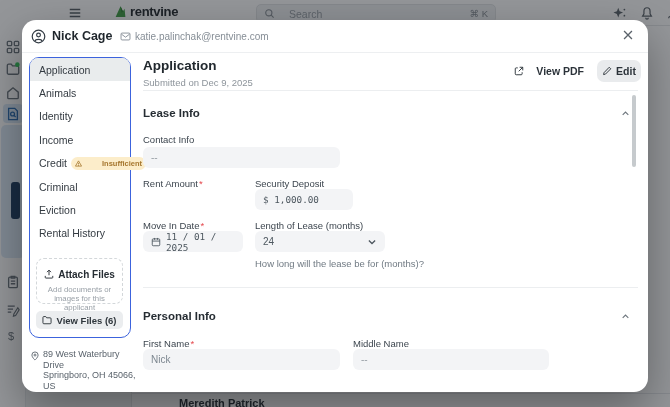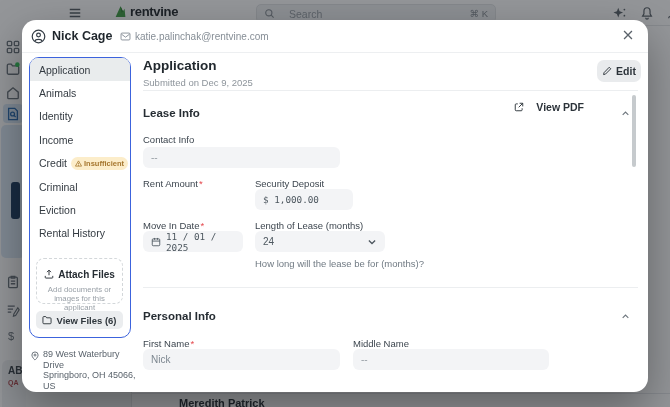--- a/index.html
+++ b/index.html
@@ -42,35 +42,35 @@
   .m-header { position:absolute; left:0; top:0; width:100%; height:33px; border-bottom:1px solid #edeff1; }
   .mh-avatar { position:absolute; left:9px; top:9px; width:15px; height:15px; color:#343d45; }
   .mh-name { position:absolute; left:30px; top:9px; font-size:12.5px; font-weight:700; color:#1f262c; }
   .mh-mail-icon { position:absolute; left:98px; top:11px; width:11px; height:11px; color:#8a929a; }
   .mh-email { position:absolute; left:113px; top:11px; font-size:10px; color:#868e96; }
   .mh-close { position:absolute; right:13px; top:8px; width:14px; height:14px; color:#5a626a; cursor:pointer; }
 
   .side-panel { position:absolute; left:7px; top:37px; width:102px; height:281px; border:1.6px solid #3c63dd; border-radius:10px; background:#fff; }
   .nav-item { position:relative; height:23.4px; display:flex; align-items:center; padding-left:9px; font-size:10.5px; color:#343b42; cursor:pointer; }
   .nav-item.sel { background:#e9eced; border-radius:8px 8px 0 0; }
-  .nav-badge { display:inline-flex; align-items:center; gap:2px; background:#fcedca; color:#a5762e; font-size:7.5px; font-weight:700; padding:2px 4px; border-radius:7px; margin-left:4px; white-space:nowrap; }
+  .nav-badge { display:inline-flex; align-items:center; gap:20px; background:#fcedca; color:#a5762e; font-size:7.5px; font-weight:700; padding:2px 4px; border-radius:7px; margin-left:4px; white-space:nowrap; }
   .nav-badge svg { width:7px; height:7px; }
   .attach-box { position:absolute; left:6px; top:200px; width:87px; height:46px; border:1.3px dashed #d3d7da; border-radius:8px; text-align:center; padding-top:6px; cursor:pointer; }
   .attach-title { display:inline-flex; align-items:center; gap:4px; font-size:10px; font-weight:700; color:#262d33; }
   .attach-title svg { width:10px; height:10px; }
   .attach-sub { font-size:7.8px; color:#9aa1a8; line-height:9px; margin-top:2px; padding:0 4px; }
   .viewfiles-btn { position:absolute; left:6px; top:253px; width:87px; height:18px; background:#ebedef; border-radius:5px; display:flex; align-items:center; justify-content:center; gap:4px; font-size:9.5px; font-weight:700; color:#30373d; cursor:pointer; }
   .viewfiles-btn svg { width:10px; height:10px; }
 
   .addr { position:absolute; left:21px; top:329px; width:95px; font-size:9px; color:#59626b; line-height:10.5px; }
   .addr-pin { position:absolute; left:8px; top:331px; width:10px; height:10px; color:#59626b; }
 
   .m-title { position:absolute; left:121px; top:38px; font-size:13.5px; font-weight:700; color:#21282e; }
   .m-sub { position:absolute; left:121px; top:57px; font-size:9.5px; color:#8d949b; }
-  .viewpdf { position:absolute; right:64px; top:45px; display:flex; align-items:center; gap:12px; font-size:10.5px; font-weight:600; color:#2c333a; cursor:pointer;margin-top:36px; }
+  .viewpdf { position:absolute; right:64px; top:45px; display:flex; align-items:center; gap:12px; font-size:10.5px; font-weight:600; color:#2c333a; cursor:pointer; }
   .viewpdf svg { width:10px; height:10px; }
   .edit-btn { position:absolute; right:7px; top:40px; width:44px; height:22px; background:#e9ebed; border-radius:7px; display:flex; align-items:center; justify-content:center; gap:4px; font-size:10.5px; font-weight:600; color:#2c333a; cursor:pointer; }
   .edit-btn svg { width:10px; height:10px; }
 
   .divider { position:absolute; left:121px; right:10px; height:1px; background:#eceef0; }
   .sec-title { position:absolute; left:121px; font-size:11.5px; font-weight:700; color:#262d33; }
   .chev-up { position:absolute; right:18px; width:9px; height:9px; color:#6d757d; cursor:pointer; }
 
   .lbl { position:absolute; font-size:9.5px; font-weight:400; color:#3c454e; }
   .req { color:#e5484d; margin-left:1px; }
@@ -148,24 +148,20 @@
       <svg class="rail-icon" style="top:249px" viewBox="0 0 16 16" fill="none" stroke="currentColor" stroke-width="1.5">
           <rect x="3" y="2.5" width="10" height="12" rx="1.5"></rect>
           <path d="M6 1.5 h4 v2 h-4 Z"></path>
           <path d="M5.5 7 h5 M5.5 10 h5"></path>
         </svg>
       <svg class="rail-icon" style="top:277px" viewBox="0 0 16 16" fill="none" stroke="currentColor" stroke-width="1.5">
           <path d="M2 3.5 h8 M2 7 h6 M2 10.5 h4"></path>
           <path d="M13.5 5.5 L9 12.5 l-0.5 2.5 2.5-0.8 4-6.5 Z" stroke-width="1.3"></path>
         </svg>
       <div class="rail-dollar">$</div>
-      <div class="rail-user">
-        <div class="rail-initials">AB</div>
-        <div class="rail-tag">QA</div>
-      </div>
     </div>
 
     <div class="bg-content">
       <div class="bg-subside"></div>
       <div class="bg-row">
         <span class="bg-row-name">Meredith Patrick</span>
 
       </div>
 
     </div>

